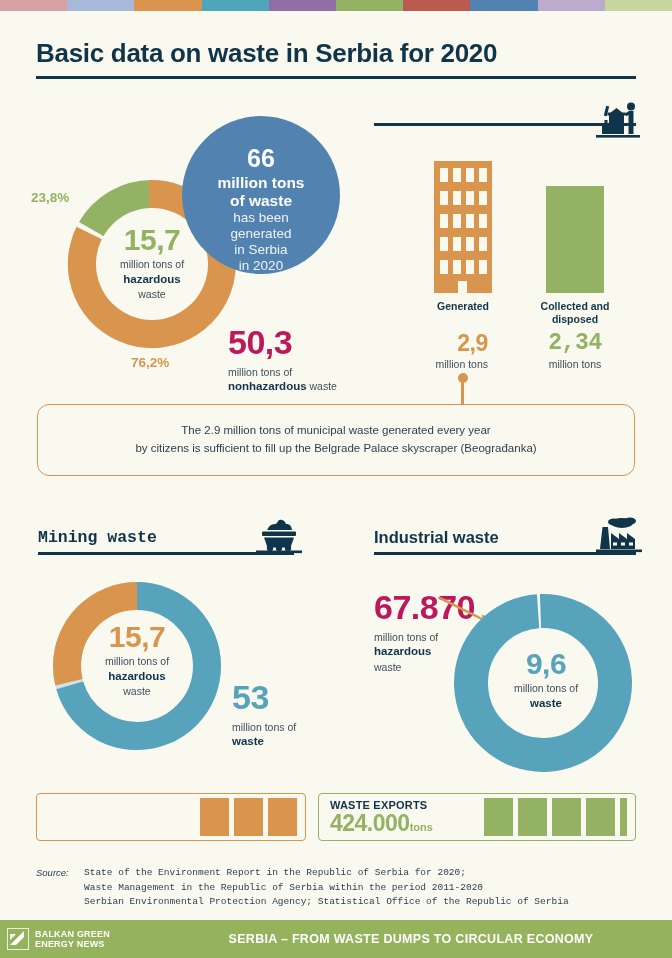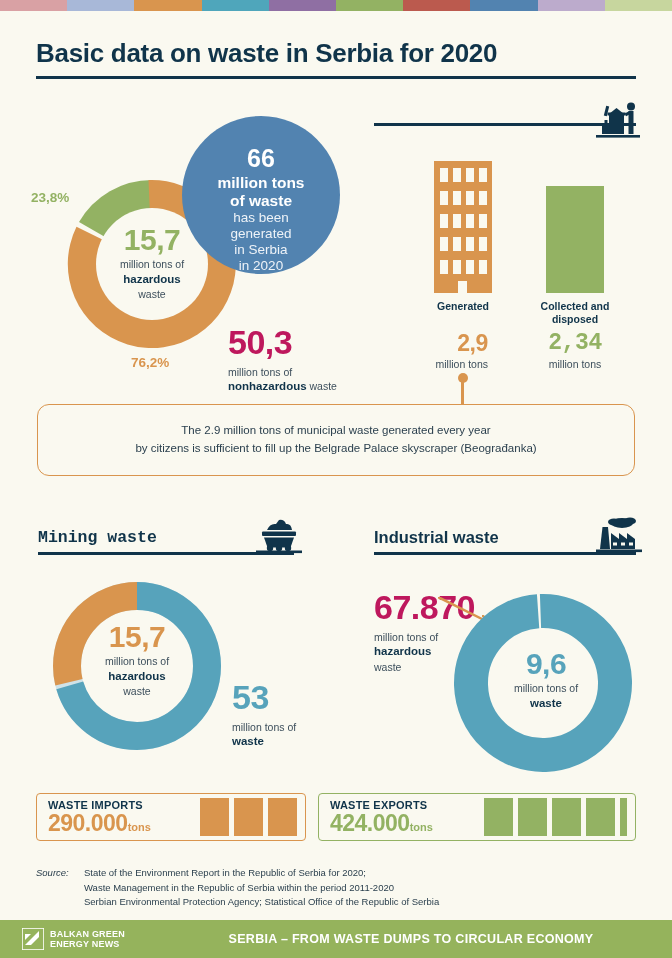--- a/index.html
+++ b/index.html
@@ -90,28 +90,28 @@
   .iebox .txt { padding-left:11px; }
   .iebox .cap { font-size:11px; font-weight:bold; color:#10344a; letter-spacing:0.2px; }
   .iebox .num { font-size:23px; font-weight:bold; letter-spacing:-0.5px; line-height:1.05; }
   .iebox .num .unit { font-size:11px; font-weight:bold; letter-spacing:0; }
   .iebox .blocks { display:flex; gap:5px; align-items:center; margin-left:auto; margin-right:8px; }
   .iebox .blocks i { display:block; height:38px; }
 
   
   .source { position:absolute; left:36px; top:866px; font-size:9.5px; color:#2a3f4d; line-height:1.55; }
   .source .lab { font-style:italic; position:absolute; left:0; top:0; }
-  .source .lines { margin-left:48px; }
+  .source .lines { margin-left:48px;font-family:Liberation Mono, monospace; }
 
   
   .footer {
     position:absolute; left:0; bottom:0; width:672px; height:38px;
     background:#95b35c; display:flex; align-items:center;
   }
-  .footer .logo { margin-left:22px; display:flex; align-items:center; gap:6px; }
+  .footer .logo { margin-left:7px; display:flex; align-items:center; gap:6px; }
   .footer .logo .mark { width:22px; height:22px; position:relative; }
   .footer .logo .lt { font-size:9px; font-weight:bold; color:#ffffff; line-height:1.15; letter-spacing:0.2px; }
   .footer .tag {
     position:absolute; left:0; right:0; text-align:center;
     font-size:12.5px; font-weight:bold; color:#ffffff; letter-spacing:0.3px;
     padding-left:150px;
   }
 </style>
 </head>
 <body>
@@ -315,26 +315,20 @@
   <line x1="93" y1="93" x2="49" y2="71" stroke="#faf9f0" stroke-width="3.5"></line>
 </svg>
 
 <div class="donut-center" style="left:466px;top:646px;width:160px;">
   <div class="bignum blue">9,6</div>
   <div class="sub">million tons of</div>
   <div class="sub"><b>waste</b></div>
 </div>
 
 <div class="iebox" style="left:36px;top:793px;width:270px;height:48px;border:1.6px solid #d9954e;">
-  <div class="txt">
-    <div class="cap">WASTE IMPORTS</div>
-    <div class="num" style="color:#d9954e;">
-      <span>290.000</span><span class="unit">tons</span>
-    </div>
-  </div>
   <div class="blocks">
     <i style="background:#d9954e;width:29px;"></i>
     <i style="background:#d9954e;width:29px;"></i>
     <i style="background:#d9954e;width:29px;"></i>
   </div>
 </div>
 
 <div class="iebox" style="left:318px;top:793px;width:318px;height:48px;border:1.6px solid #93b263;">
   <div class="txt">
     <div class="cap">WASTE EXPORTS</div>

